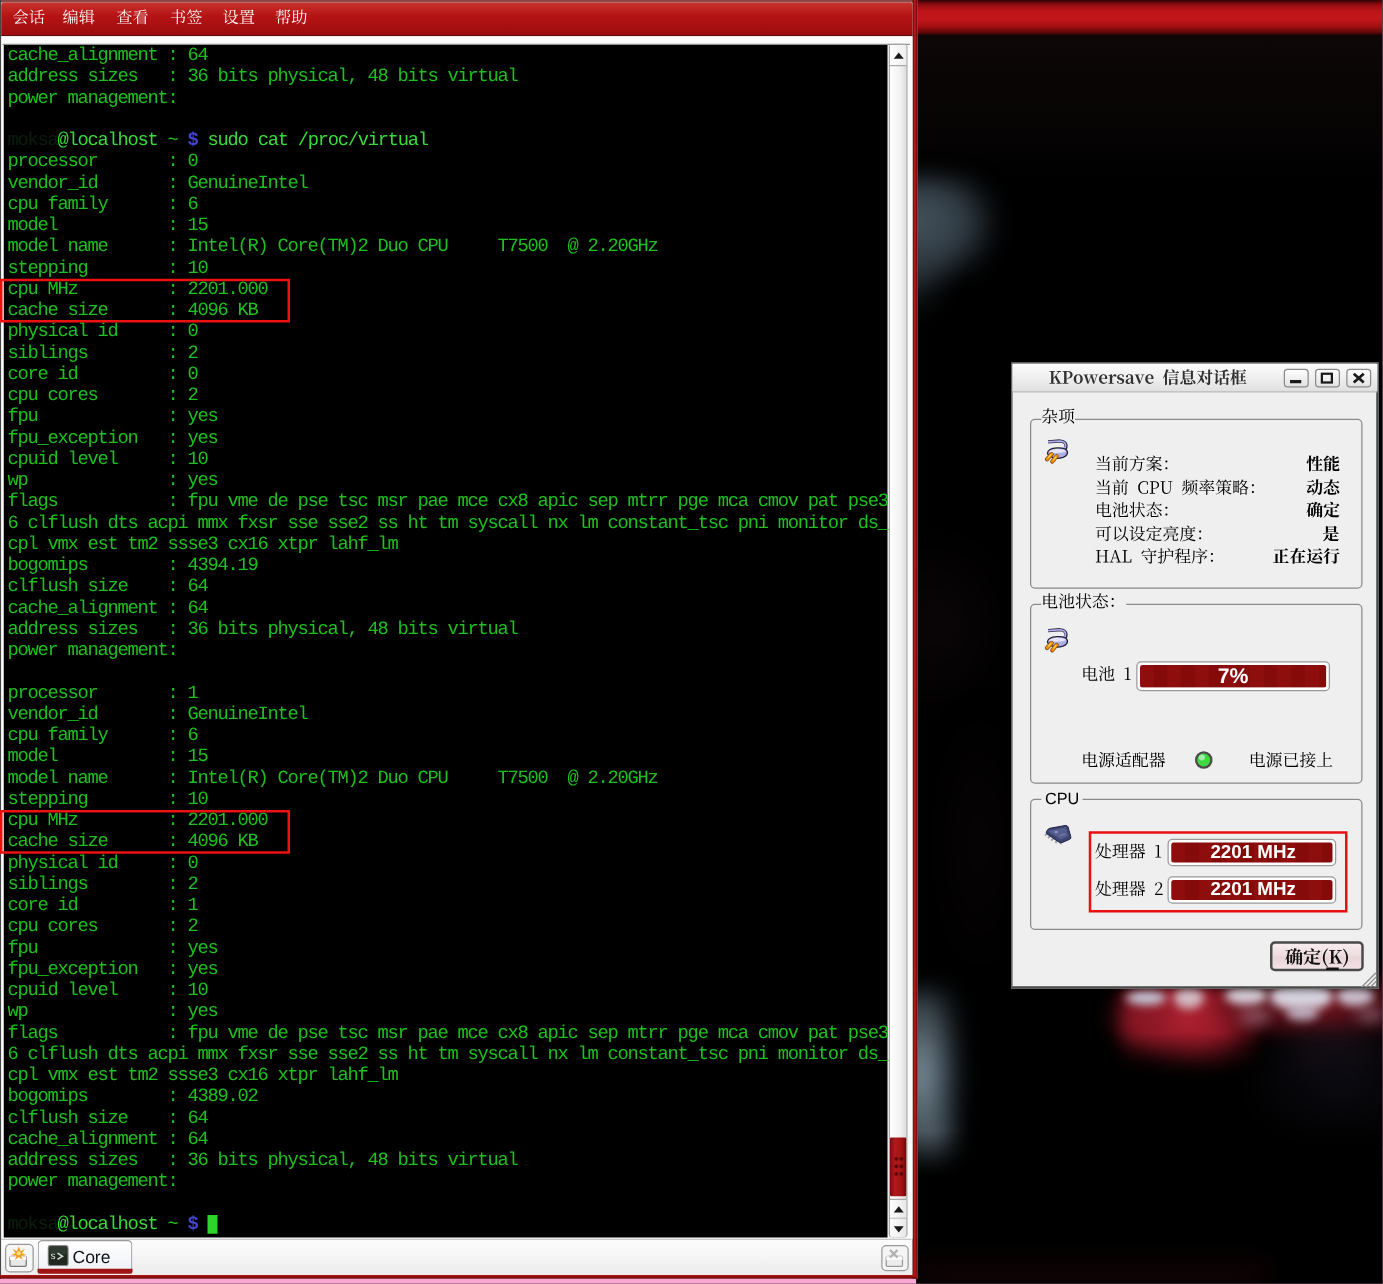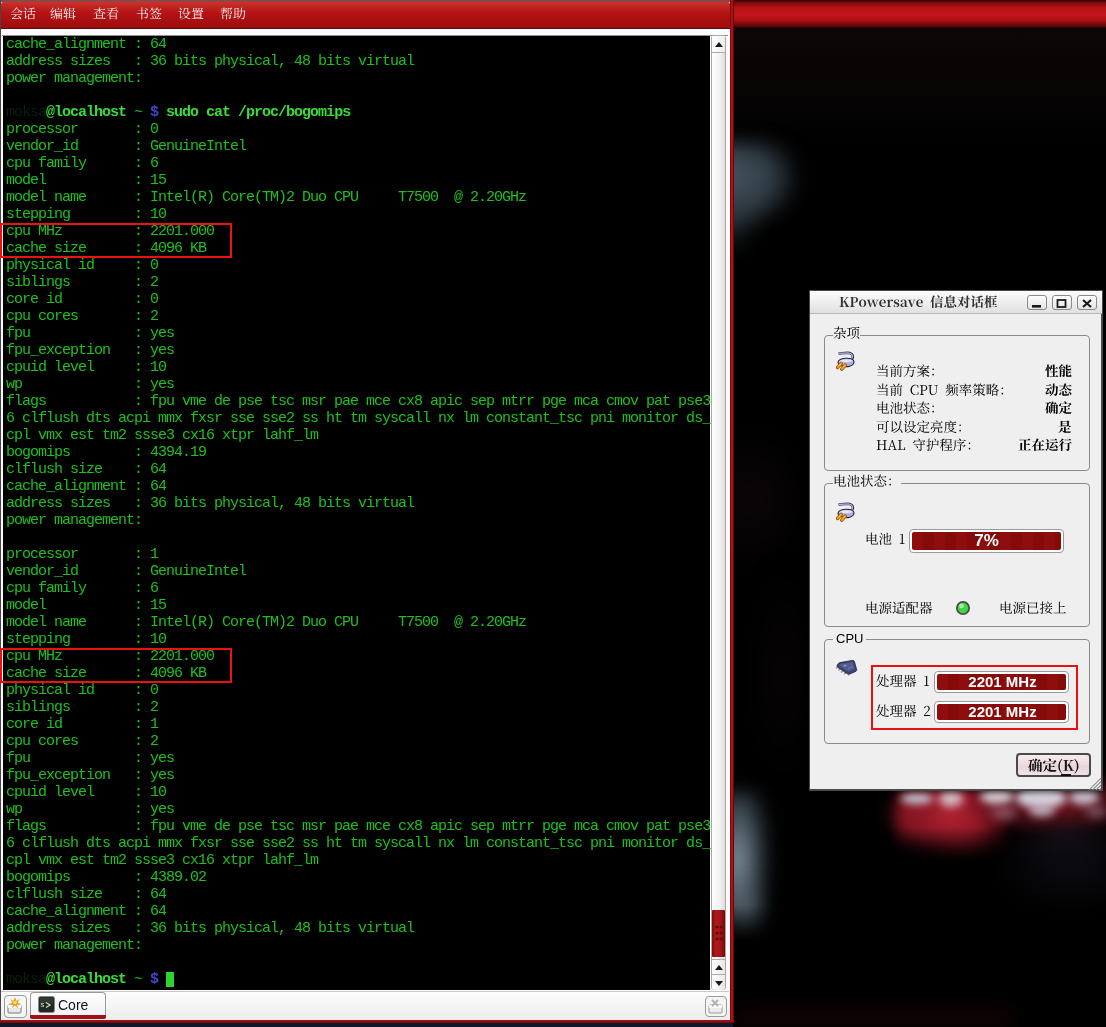--- a/index.html
+++ b/index.html
@@ -1,16 +1,16 @@
 <!DOCTYPE html>
 <html><head><meta charset="utf-8"><style>
 *{margin:0;padding:0;box-sizing:border-box}
 html,body{width:1106px;height:1027px;overflow:hidden;background:#000;font-family:"Liberation Sans",sans-serif}
 .abs{position:absolute}
-#desk{position:absolute;left:0;top:0;width:1106px;height:1027px;background:#0f172a;overflow:hidden}
+#desk{position:absolute;left:0;top:0;width:1106px;height:1027px;background:#f9a8d4;overflow:hidden}
 .blur{filter:blur(9px)}
 pre{font-family:"Liberation Mono",monospace}
 </style></head><body>
 <div id="desk">
 
   <div class="abs" style="left:733px;top:0;width:373px;height:1027px;background:#000;overflow:hidden">
 
     <div class="abs" style="left:0;top:27px;width:373px;height:125px;background:linear-gradient(#0e0707,#050303 65%,#000)"></div>
 
     <div class="abs blur" style="left:-28px;top:142px;width:92px;height:86px;background:radial-gradient(ellipse at 28% 42%,#47555f 0%,#303c45 45%,rgba(8,8,10,0) 75%)"></div>
@@ -73,26 +73,26 @@
         <path transform="translate(13.0,11.4) scale(0.01300,-0.01300)" d="M216 580V609H801V567H811C823 567 840 572 851 578L811 530H516L525 554C546 556 559 564 562 578L454 595L445 530H59L68 500H441L430 426H299L224 459V-11H43L52 -40H936C950 -40 959 -35 962 -24C927 7 872 49 872 49L823 -11H796V388C820 391 834 396 841 406L753 471L717 426H475L505 500H921C935 500 945 505 948 516C919 543 874 576 862 586L865 588V745C884 749 901 756 907 764L827 825L791 786H223L153 818V559H162C188 559 216 574 216 580ZM288 -11V74H729V-11ZM288 104V180H729V104ZM288 210V285H729V210ZM288 314V396H729V314ZM582 756V639H428V756ZM643 756H801V639H643ZM367 756V639H216V756Z"></path>
       </svg>
       <svg style="position:absolute;left:220px;top:7px;overflow:visible" width="26" height="15" fill="#fff">
         <path transform="translate(0.0,11.4) scale(0.01300,-0.01300)" d="M465 353V266H256L185 299V-42H195C222 -42 250 -27 250 -21V237H465V-80H478C501 -80 530 -65 530 -58V237H748V54C748 40 745 35 728 35C709 35 624 41 624 42V27C663 21 684 12 697 3C709 -7 713 -23 716 -42C803 -34 814 -3 814 45V223C834 227 851 235 858 244L771 308L738 266H530V318C552 321 561 330 563 343ZM268 836V741H55L63 712H268V626H83L91 597H268V583C268 556 266 531 262 507H43L51 478H255C234 405 183 344 76 297L87 283C229 330 293 396 318 478H533C548 478 558 483 561 494C527 525 474 568 474 568L427 507H325C330 531 332 557 332 583V597H500C512 597 523 602 526 613C494 642 444 682 444 682L401 626H332V712H529C543 712 553 717 556 728C523 759 472 800 472 800L426 741H332V800C356 804 363 812 366 826ZM600 796V308H610C640 308 661 325 661 330V766H834C810 715 775 647 751 608C828 560 864 516 864 469C864 446 856 435 842 428C833 423 824 422 810 422C791 422 752 422 726 422V407C752 404 772 399 782 393C790 386 794 369 794 353C889 357 926 391 925 456C924 511 882 564 777 610C816 646 868 713 899 752C923 752 937 754 945 760L877 833L836 796H673L600 827Z"></path>
         <path transform="translate(13.0,11.4) scale(0.01300,-0.01300)" d="M615 825C615 739 615 657 613 579H448L457 550H612C601 299 550 95 315 -60L329 -77C609 75 664 291 677 550H854C845 258 826 58 791 24C779 13 771 10 751 10C729 10 656 17 612 22L611 4C650 -3 693 -14 709 -24C723 -35 727 -53 727 -73C772 -73 812 -59 839 -29C886 25 909 224 917 542C938 545 951 550 959 558L883 622L844 579H678C681 645 681 714 682 786C705 790 715 800 717 814ZM179 727H357V555H179ZM27 88 62 -2C72 1 81 10 86 22C272 79 410 128 511 165L507 181L419 162V715C439 719 455 727 461 735L384 797L347 757H191L118 790V103ZM179 525H357V349H179ZM179 319H357V150L179 114Z"></path>
       </svg>
       <div class="abs" style="left:1px;top:28px;width:729px;height:1px;background:#571010"></div>
       <div class="abs" style="left:1px;top:29px;width:729px;height:962px;background:#fbfbfb"></div>
       <div class="abs" style="left:2px;top:35px;width:726px;height:1px;background:#909090"></div>
       <div class="abs" style="left:3px;top:36px;width:707px;height:954px;background:#000"></div>
-      <style>#term{position:absolute;left:6px;top:36px;width:706px;color:#1ec01e;font:15px/17px "Liberation Mono",monospace;letter-spacing:-1px;white-space:pre}#term .u{color:#0a1e0c}#term .g{color:#38dc38;font-weight:bold}#term .t{color:#1ec01e}#term .bl{color:#4343d2;font-weight:bold}</style>
+      <style>#term{position:absolute;left:6px;top:36px;width:706px;color:#1ec01e;font:15px/17px "Liberation Mono",monospace;letter-spacing:-1px;white-space:pre}#term .u{color:#0a1e0c}#term .g{color:#38dc38;font-weight:normal}#term .t{color:#1ec01e}#term .bl{color:#4343d2;font-weight:bold}</style>
       <pre id="term">cache_alignment : 64
 address sizes   : 36 bits physical, 48 bits virtual
 power management:
 
-<span class="u">moksa</span><b class="g">@localhost</b> <span class="t">~</span> <b class="bl">$</b><b class="g"> sudo cat /proc/bogomips</b>
+<span class="u">moksa</span><b class="g">@localhost</b> <span class="t">~</span> <b class="bl">$</b><b class="g"> sudo cat /proc/virtual</b>
 processor       : 0
 vendor_id       : GenuineIntel
 cpu family      : 6
 model           : 15
 model name      : Intel(R) Core(TM)2 Duo CPU     T7500  @ 2.20GHz
 stepping        : 10
 cpu MHz         : 2201.000
 cache size      : 4096 KB
 physical id     : 0
 siblings        : 2

